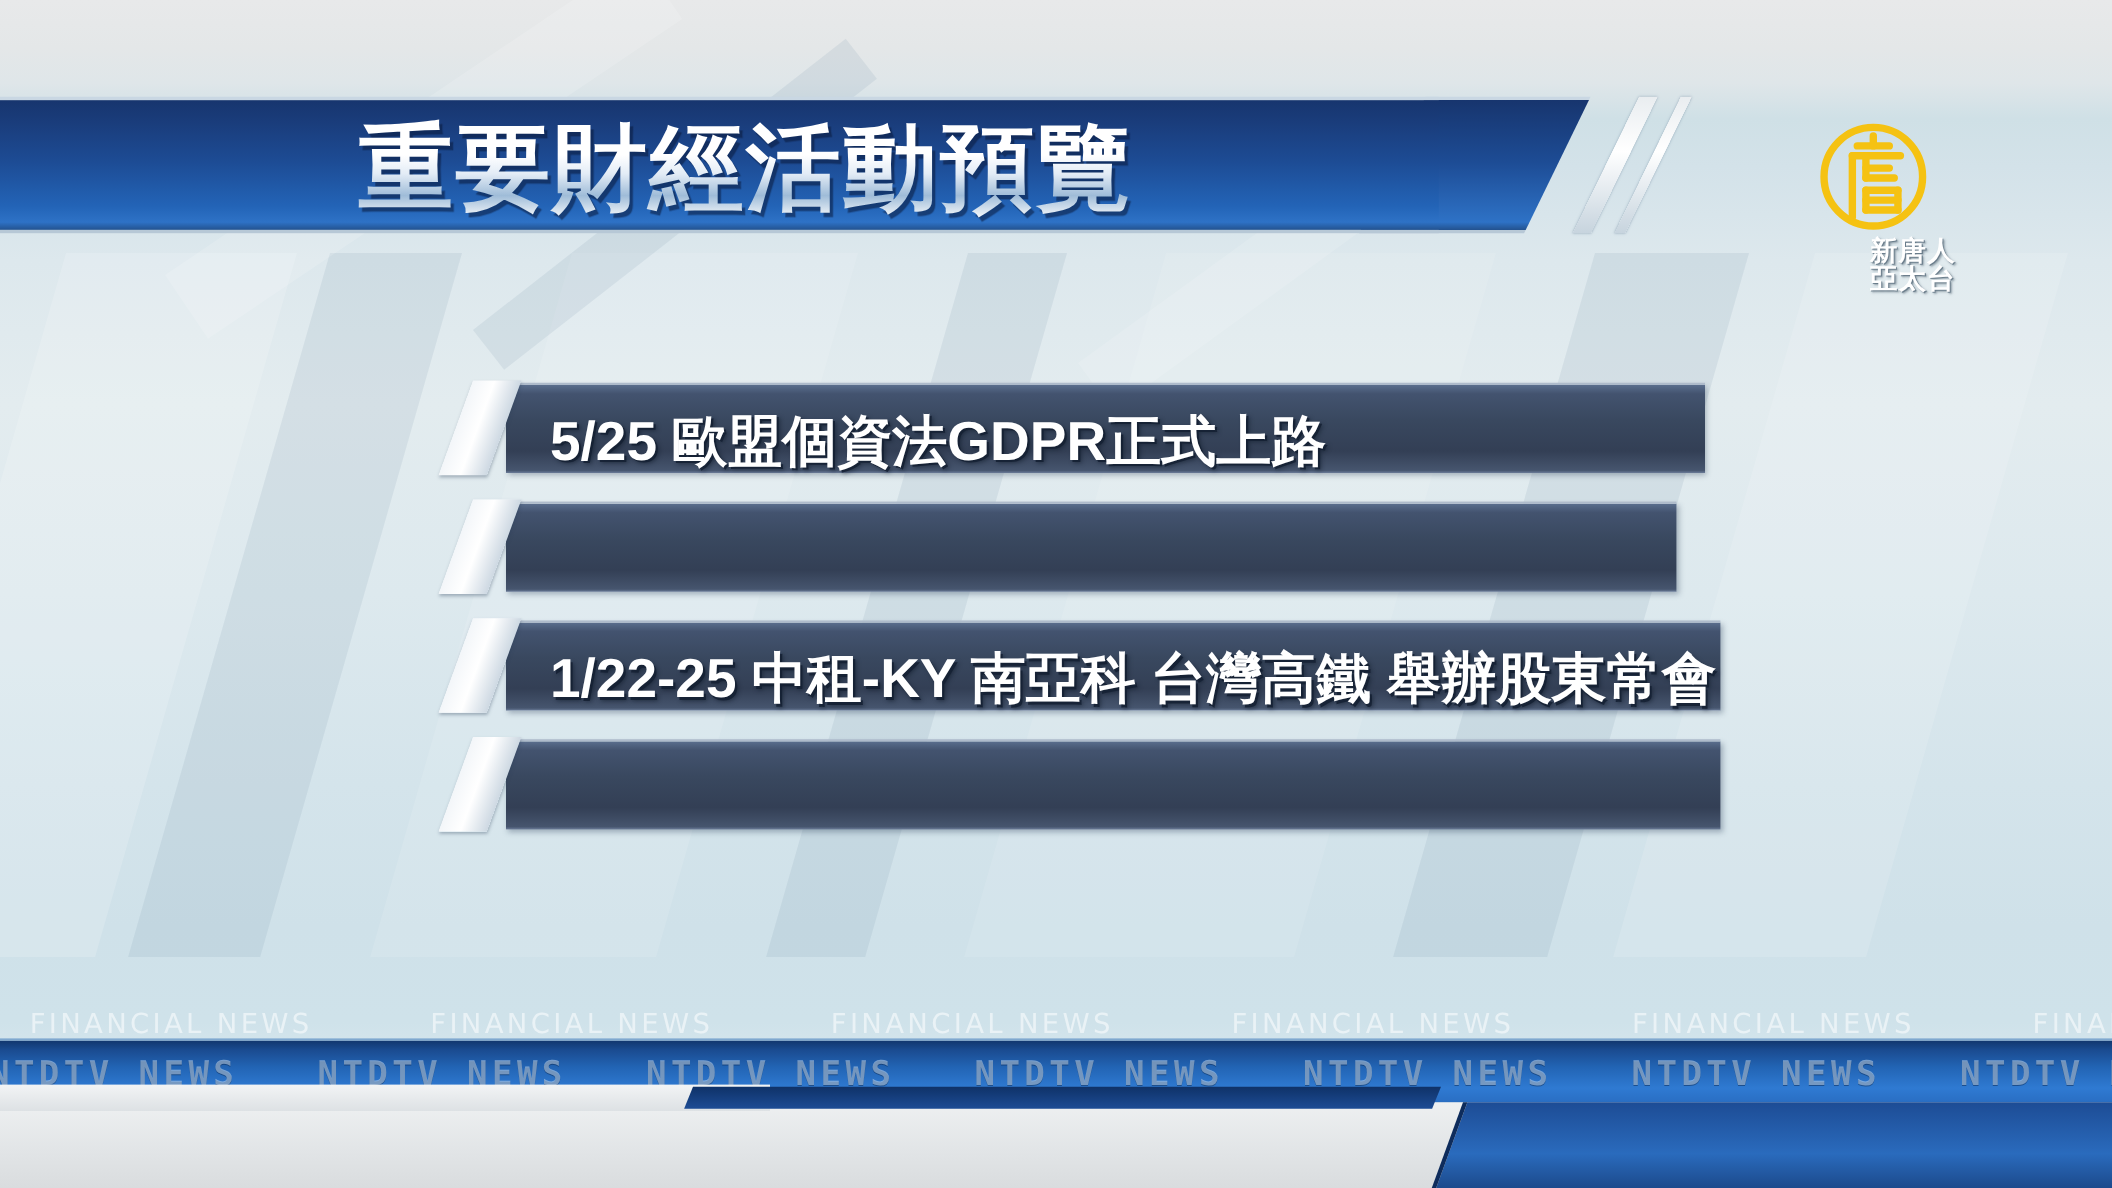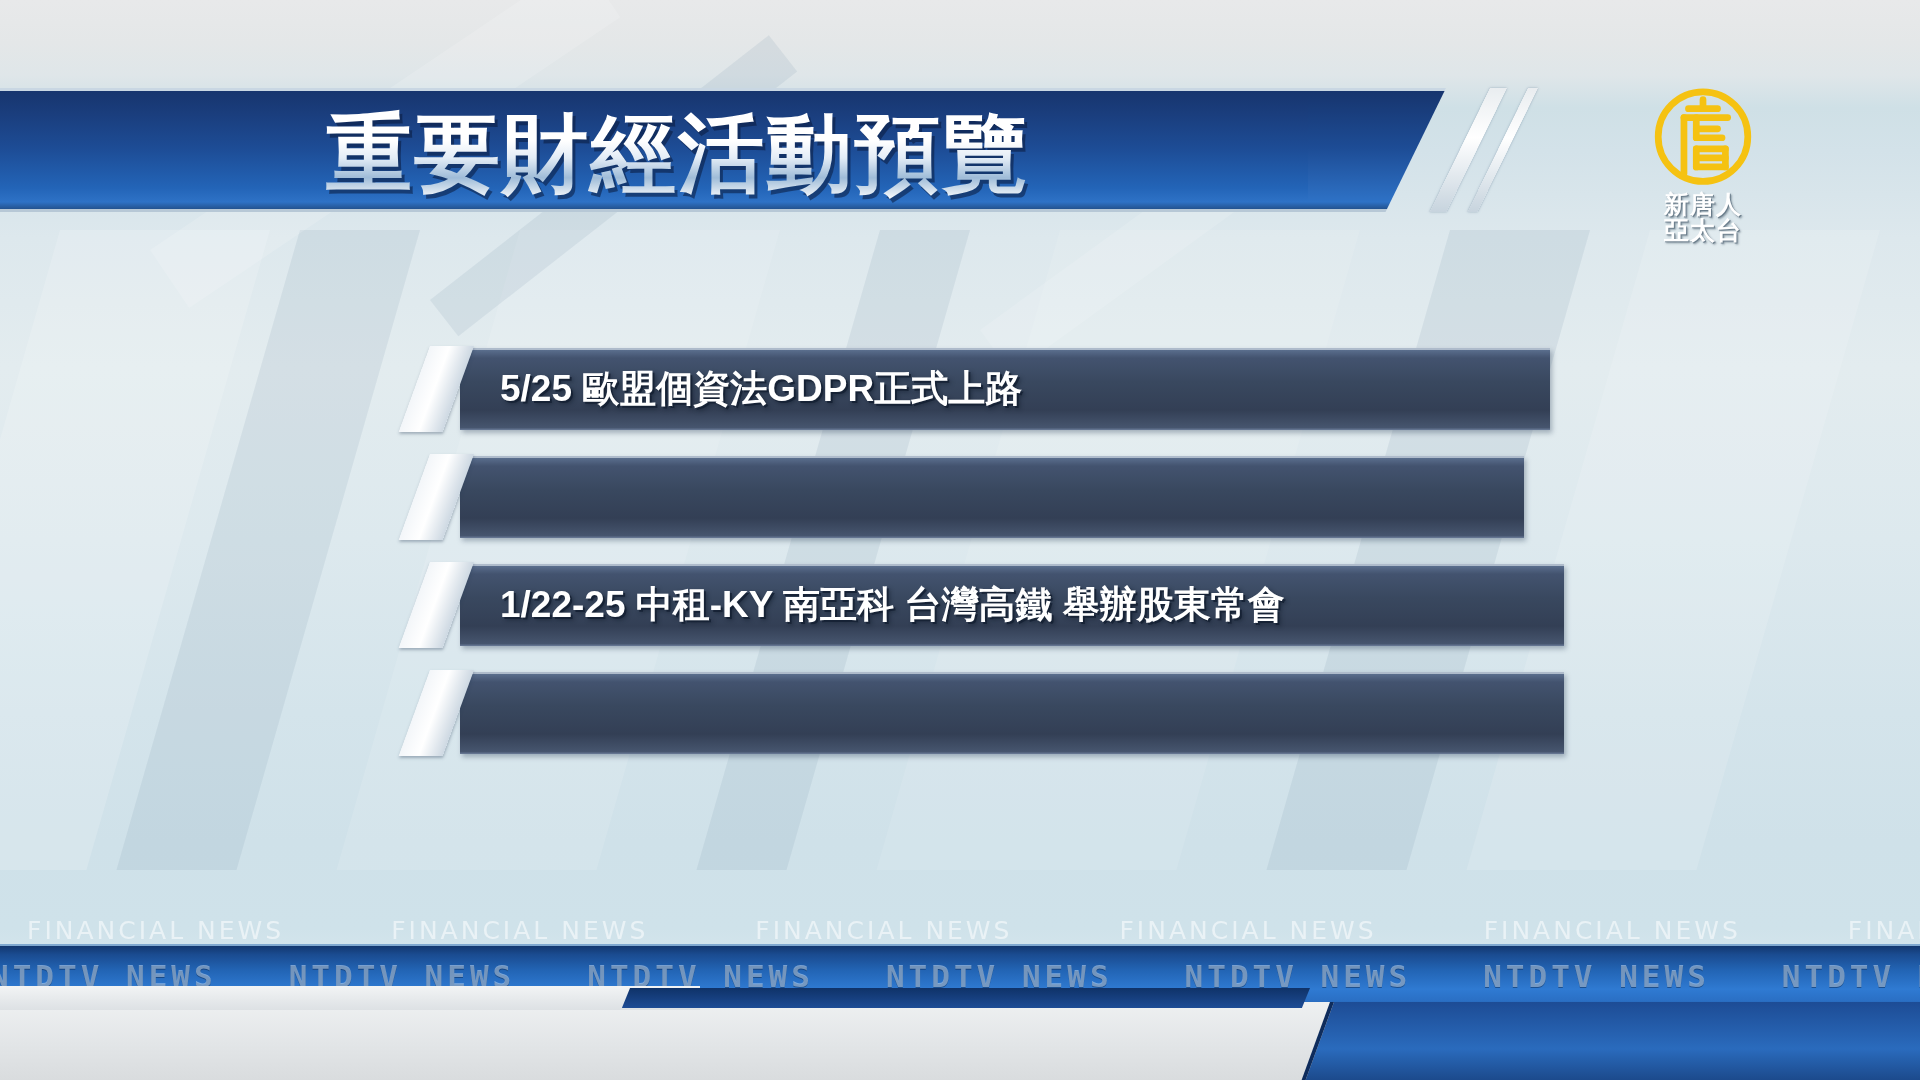--- a/index.html
+++ b/index.html
@@ -116,24 +116,24 @@
     -webkit-background-clip: text;
     background-clip: text;
     -webkit-text-fill-color: transparent;
     filter: drop-shadow(3px 4px 0px rgba(10,25,60,0.55));
   }
 
   
   .logo {
     position: absolute;
     left: 1628px;
-    top: 84px;
+    top: 108px;
     width: 150px;
     height: 160px;
-    text-align: center;
+    text-align: right;
   }
   .logo-mark {
     width: 112px;
     height: 112px;
     margin: 0 auto;
     display: block;
   }
   .logo-caption {
     margin-top: -4px;
     font-size: 25px;
@@ -182,25 +182,25 @@
     width: 44px;
     height: 86px;
     background: linear-gradient(to right, #f3f6f9 0%, #ffffff 45%, #cdd8e2 100%);
     transform: skewX(-20deg);
     transform-origin: top left;
     box-shadow: 1px 2px 3px rgba(40,60,85,0.35);
   }
   .row-text {
     position: absolute;
     left: 70px;
-    top: 0;
+    top: 12px;
     height: 82px;
     display: flex;
     align-items: center;
-    font-size: 37px;
+    font-size: 50px;
     font-weight: bold;
     letter-spacing: 0px;
     color: #ffffff;
     white-space: nowrap;
     text-shadow:
       2px 2px 0 rgba(20,32,50,0.85),
       3px 3px 4px rgba(15,25,40,0.55);
   }
 
   

